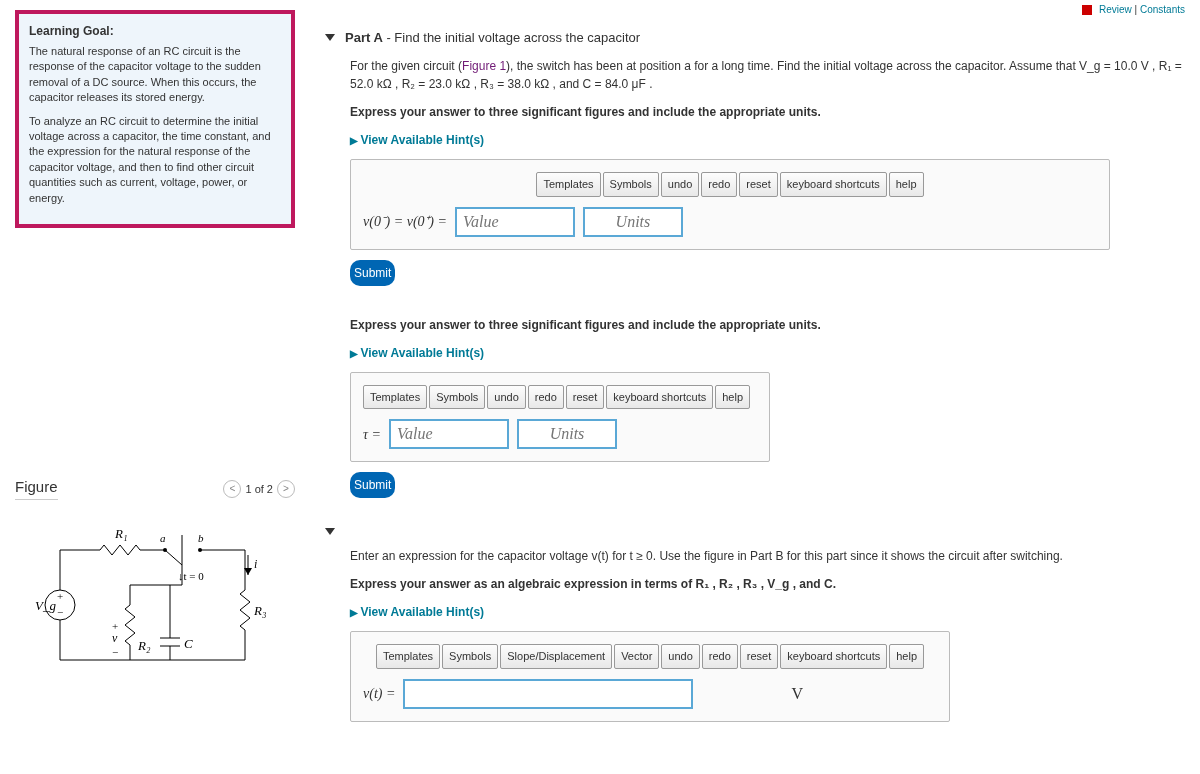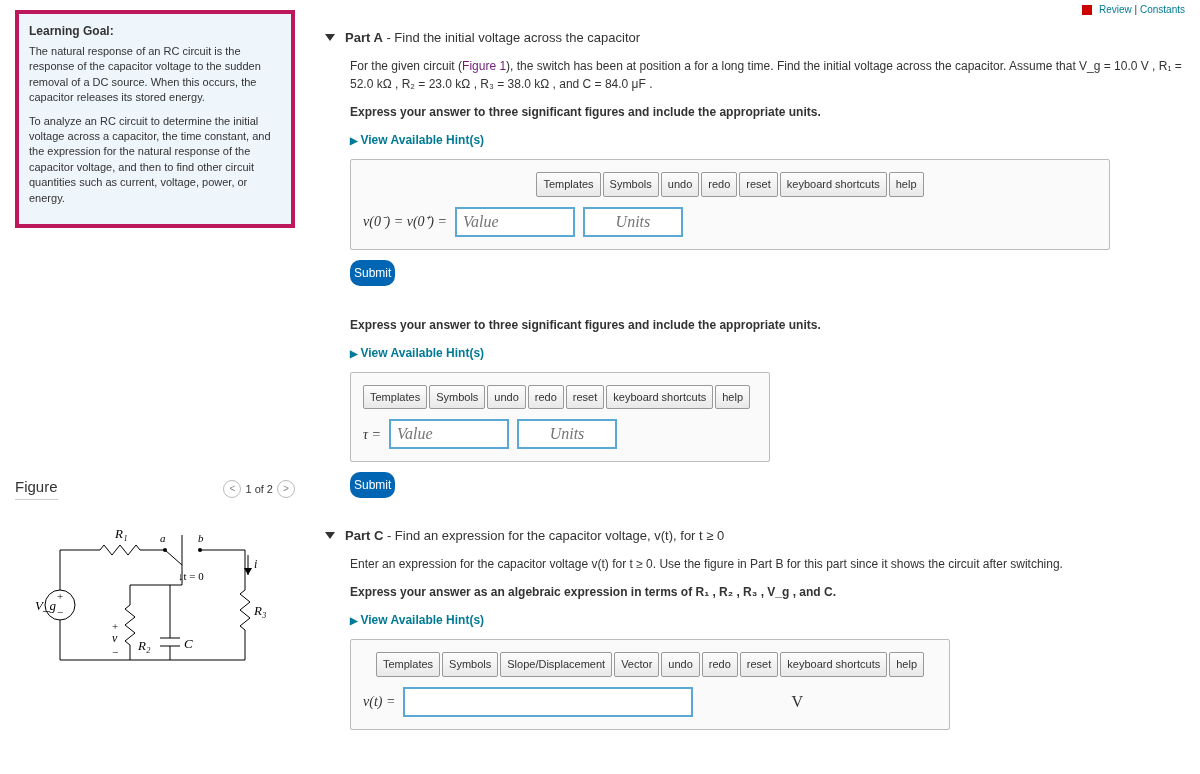--- a/index.html
+++ b/index.html
@@ -175,21 +175,20 @@
             <input class="units-input" placeholder="Units" style="">
           </div>
         </div>
         <button class="submit-btn">Submit</button>
       </div>
     </div>
 
     <div class="part">
       <div class="part-header">
         <div class="caret"></div>
-        <div class="part-title"><b>Part C</b><span> - Find an expression for the capacitor voltage, v(t), for t ≥ 0</span></div>
       </div>
       <div class="part-body">
         <p>Enter an expression for the capacitor voltage v(t) for t ≥ 0. Use the figure in Part B for this part since it shows the circuit after switching.</p>
         <p><b>Express your answer as an algebraic expression in terms of R₁ , R₂ , R₃ , V_g , and C.</b></p>
         <p><span class="hint-link">View Available Hint(s)</span></p>
         <div class="answer-box" style="max-width:600px;">
           <div class="toolbar">
             <span class="tb-btn">Templates</span>
             <span class="tb-btn">Symbols</span>
             <span class="tb-btn">Slope/Displacement</span>

